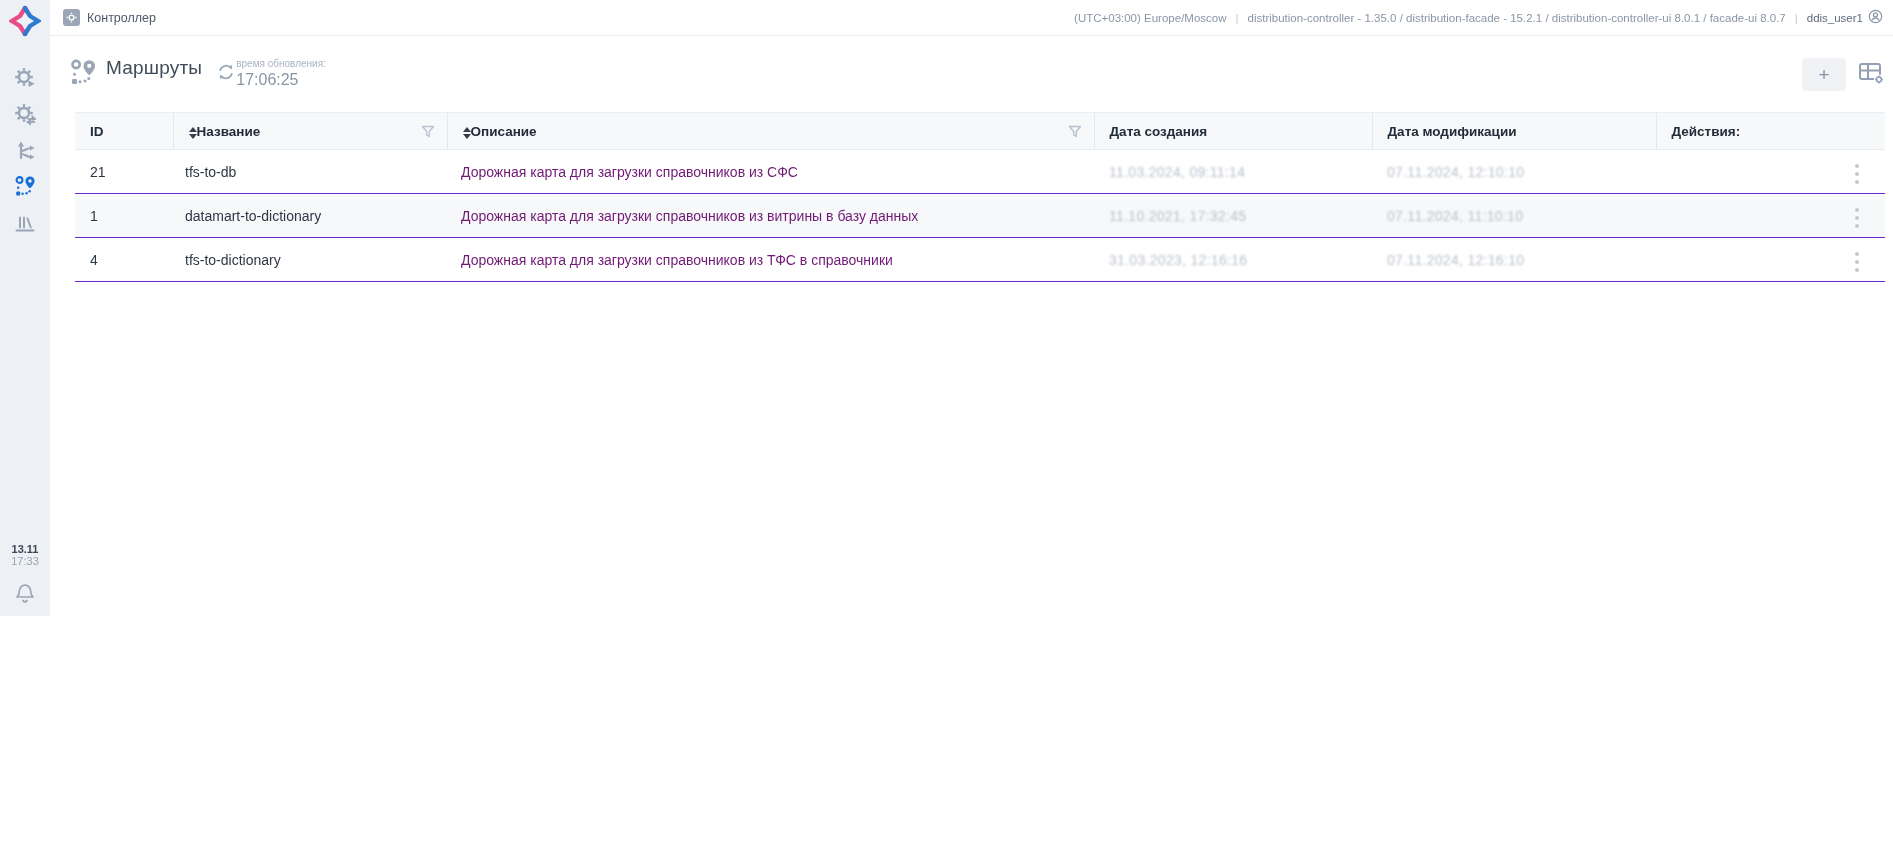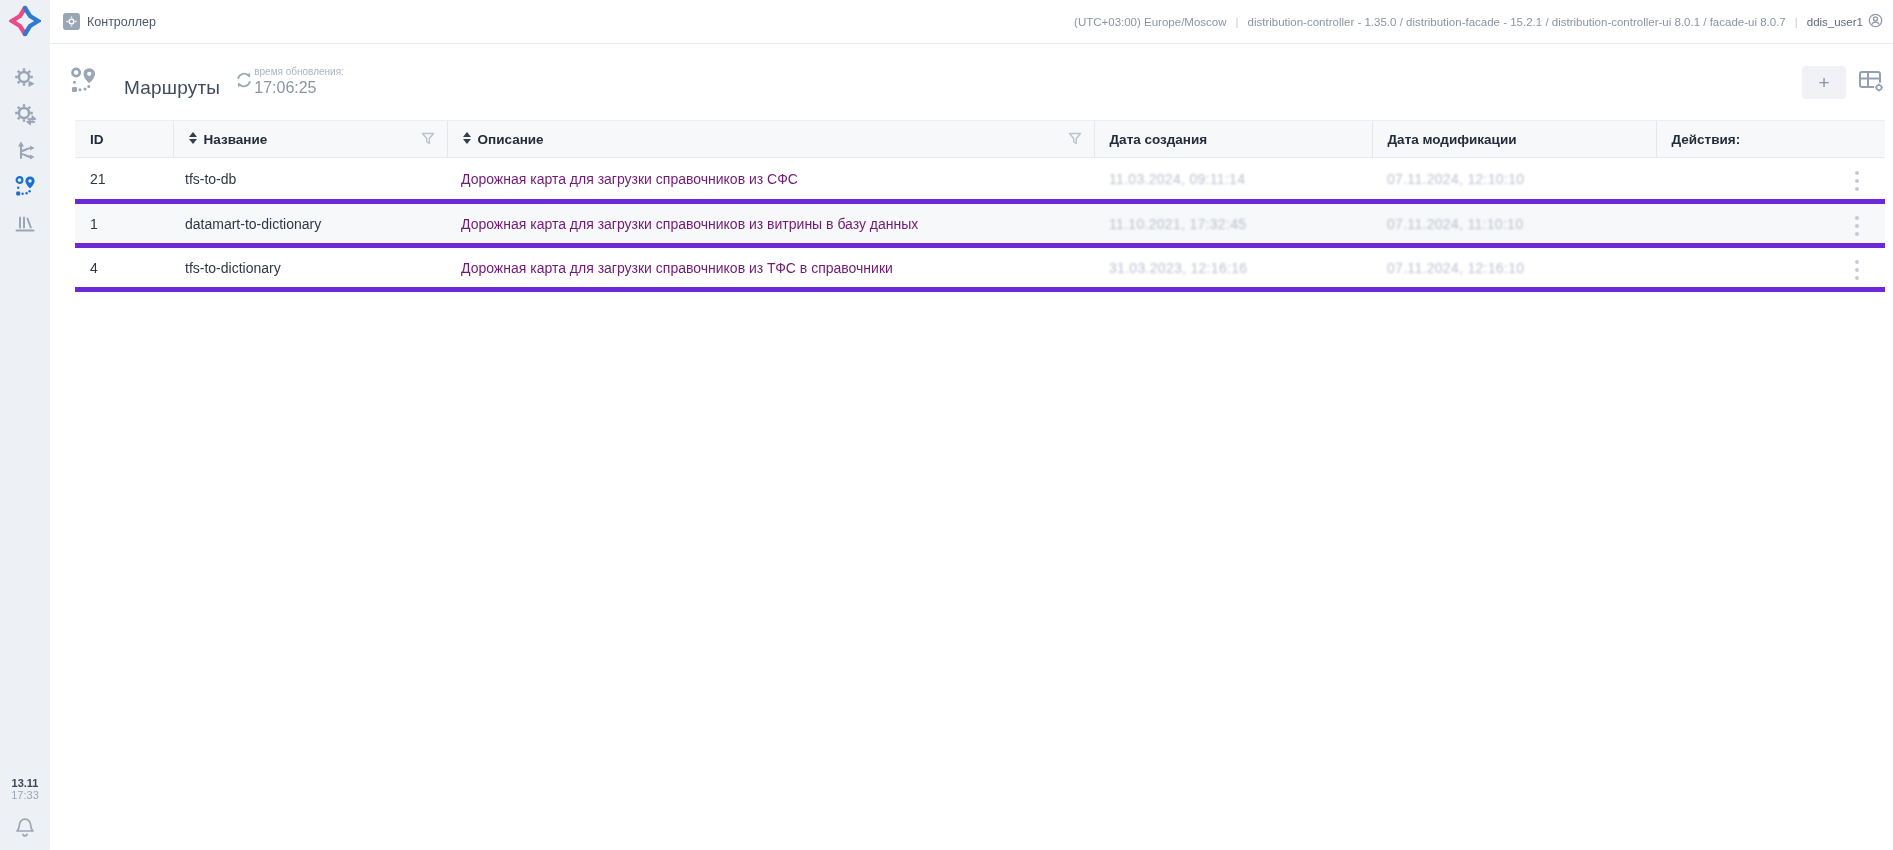--- a/index.html
+++ b/index.html
@@ -3,57 +3,57 @@
 <meta charset="utf-8">
 <style>
   * { margin:0; padding:0; box-sizing:border-box; }
   html,body { width:1893px; height:850px; overflow:hidden; }
   body {
     font-family:"Liberation Sans","DejaVu Sans",sans-serif;
     background:#ffffff; color:#2b3440; display:flex;
   }
   
   .sidebar {
-    width:50px; min-width:50px; height:850px; background:#edf1f6;
+    width:50px; min-width:50px; height:616px; background:#edf1f6;
     display:flex; flex-direction:column; align-items:center; position:relative;
   }
   .logo { margin-top:5px; cursor:pointer; }
   .nav-icon { width:24px; height:24px; display:flex; align-items:center; justify-content:center; cursor:pointer; }
   .nav-icon.first { margin-top:27px; }
   .nav-icon + .nav-icon { margin-top:12px; }
   .sidebar-bottom {
     position:absolute; bottom:48px; left:0; width:50px; text-align:center; line-height:1.15;
   }
   .sb-date { font-size:11px; font-weight:bold; color:#3e4656; }
   .sb-time { font-size:11px; color:#9aa4b2; }
   .bell-wrap { position:absolute; bottom:8px; left:0; width:50px; display:flex; justify-content:center; cursor:pointer; }
 
   
   .main { flex:1; display:flex; flex-direction:column; }
 
   .topbar {
-    height:44px; border-bottom:1px solid #e8ebef; display:flex; align-items:center;
+    height:36px; border-bottom:1px solid #e8ebef; display:flex; align-items:center;
     padding:0 10px 0 13px; flex-shrink:0;
   }
   .breadcrumb { display:flex; align-items:center; gap:7px; }
   .crumb-badge {
     width:17px; height:17px; background:#9aa6b6; border-radius:3px;
     display:flex; align-items:center; justify-content:center;
   }
   .crumb-label { font-size:12.5px; color:#4d5868; }
   .topbar-right {
     margin-left:auto; display:flex; align-items:center; gap:9px;
     font-size:11.5px; color:#8a95a5; white-space:nowrap;
   }
   .tb-sep { color:#c5ccd6; }
   .tb-user { display:flex; align-items:center; gap:5px; color:#5f6b7c; cursor:pointer; }
 
   
   .toolbar { height:76px; display:flex; align-items:center; padding:0 8px 0 18px; flex-shrink:0; }
-  .page-title-group { display:flex; align-items:flex-end; gap:26px; }
+  .page-title-group { display:flex; align-items:flex-start; gap:8px; }
   .page-title { font-size:19px; color:#3f4b5b; font-weight:500; letter-spacing:.2px; }
   .refresh-group { display:flex; align-items:center; gap:0; margin-left:14px; }
   .refresh-texts { line-height:1.2; }
   .refresh-label { font-size:10px; color:#aab4c0; }
   .refresh-time { font-size:16px; color:#8a95a3; }
   .toolbar-right { margin-left:auto; display:flex; align-items:center; gap:12px; }
   .add-btn {
     width:44px; height:33px; background:#f0f2f5; border:none; border-radius:4px;
     color:#8995a6; font-size:19px; line-height:1; cursor:pointer;
     display:flex; align-items:center; justify-content:center; font-family:inherit;
@@ -63,28 +63,28 @@
   
   .table-wrap { margin:0 8px 12px 25px; }
   table { border-collapse:collapse; table-layout:fixed; width:1810px; }
   col.c-id{width:98px} col.c-name{width:274px} col.c-desc{width:647px}
   col.c-created{width:278px} col.c-modified{width:284px} col.c-actions{width:229px}
   thead th {
     height:37px; background:#f7f8fa; border-top:1px solid #eceef1; border-bottom:1px solid #e7eaee;
     font-size:13.5px; font-weight:600; color:#222c3a; text-align:left; padding:0 10px 0 15px;
   }
   thead th + th { border-left:1px solid #e4e8ec; }
-  .th-flex { display:flex; align-items:flex-start; gap:7px; }
+  .th-flex { display:flex; align-items:flex-end; }
   .sorter { display:flex; flex-direction:column; gap:2px; cursor:pointer; }
   .sorter i { display:block; width:0; height:0; border-left:4px solid transparent; border-right:4px solid transparent; }
   .sorter .up { border-bottom:5px solid #333f4f; }
   .sorter .dn { border-top:5px solid #333f4f; }
   .th-spacer { flex:1; }
   .funnel { cursor:pointer; display:flex; margin-right:2px; }
-  tbody td { height:44px; border-bottom:5px solid #6d28d9; font-size:14px; padding:0 10px 0 15px; }
+  tbody td { height:44px; border-bottom:1px solid #6d28d9; font-size:14px; padding:0 10px 0 15px; }
   tbody tr.striped { background:#f7f8f9; }
   td.cell-id, td.cell-name { color:#2e3744; }
   td.cell-name { padding-left:12px; }
   td.cell-desc { color:#701a75; padding-left:14px; }
   td.cell-date { color:#b3bac6; filter:blur(1px); opacity:.9; letter-spacing:.3px; }
   td.cell-actions { text-align:right; padding-right:22px; }
   .kebab { display:inline-flex; flex-direction:column; gap:4px; cursor:pointer; padding:4px; }
   .kebab s { width:4px; height:4px; border-radius:50%; background:#c3c9d4; display:block; }
 </style>
 </head>

